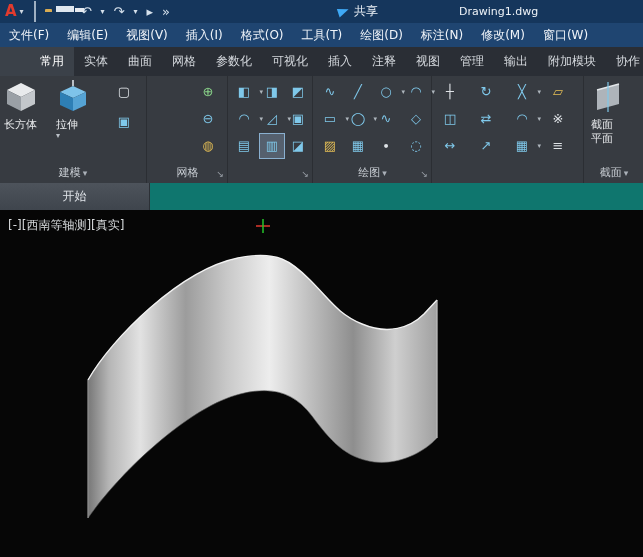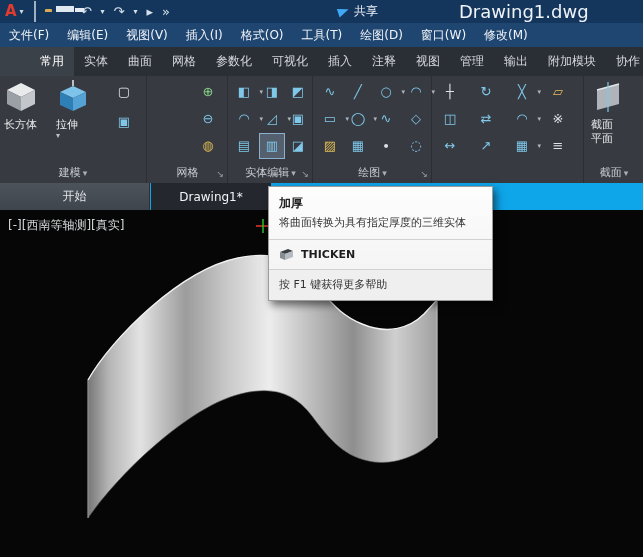--- a/index.html
+++ b/index.html
@@ -17,21 +17,21 @@
   .i-folder { width:15px; height:11px; background:#d8ab52; border-radius:1px; position:relative; margin-top:3px; }
   .i-folder:before { content:""; position:absolute; top:-3px; left:0; width:7px; height:3px; background:#d8ab52; border-radius:1px 1px 0 0; }
   .i-save { width:13px; height:13px; background:#8fa3b8; position:relative; }
   .i-save:after { content:""; position:absolute; left:2px; bottom:0; width:9px; height:6px; background:#dfe7ef; }
   .i-printer { width:15px; height:8px; background:#aebbc9; margin-top:5px; position:relative; }
   .i-printer:before { content:""; position:absolute; top:-4px; left:3px; width:9px; height:4px; background:#e6ebf1; }
   .qt { color:#d6e1ec; font-size:13px; line-height:20px; }
   .share { position:absolute; left:338px; top:0; height:23px; display:flex; align-items:center; gap:5px; }
   .plane { width:0; height:0; border-left:11px solid #3fa9f5; border-top:4px solid transparent; border-bottom:5px solid transparent; transform:rotate(-18deg); }
   .share-label { color:#eef3f8; font-size:12px; }
-  .doc-title { position:absolute; left:459px; top:0; height:23px; line-height:23px; color:#eef3f8; font-size:18px; }
+  .doc-title { position:absolute; left:459px; top:0; height:23px; line-height:23px; color:#eef3f8; font-size:11px; }
 
   
   .menubar { position:absolute; top:23px; left:0; width:100%; height:24px; background:#1f4571; display:flex; align-items:center; overflow:hidden; }
   .menu-item { color:#f0f4f9; font-size:12px; padding:0 9px; height:24px; line-height:24px; white-space:nowrap; }
 
   
   .tabrow { position:absolute; top:47px; left:0; width:100%; height:29px; background:#2a2e35; display:flex; align-items:flex-end; overflow:hidden; }
   .rtab { color:#d4d8dd; font-size:12px; padding:0 10px; height:29px; line-height:29px; white-space:nowrap; }
   .rtab.active { background:#3b4149; color:#ffffff;padding-left:40px; }
 
@@ -45,21 +45,21 @@
   .big-label { display:block; font-size:11px; color:#e8eaec; line-height:14px; }
   .big-caret { display:block; font-size:8px; color:#b9bfc6; line-height:8px; }
   .mini { position:absolute; width:24px; height:24px; text-align:center; line-height:24px; font-size:13px; color:#7fc8ea; }
   .mini .mc { position:absolute; right:-7px; top:8px; font-size:7px; color:#aeb6bd; line-height:8px; }
   .mini.gold { color:#e3bd55; }
   .mini.green { color:#8ad48a; }
   .mini.white { color:#dfe3e7; }
   .mini.hovered { background:#55606e; outline:1px solid #8ab0d0; }
 
   
-  .filetabs { position:absolute; top:183px; left:0; width:100%; height:27px; background:#0ea5e9; }
+  .filetabs { position:absolute; top:183px; left:0; width:100%; height:27px; background:#0f766e; }
   .tab-start { position:absolute; left:0; top:0; width:150px; height:27px; background:linear-gradient(#4d535b,#3f454d); border-right:1px solid #2c3036; color:#dfe3e8; font-size:12px; display:flex; align-items:center; justify-content:center; }
   .tab-drawing { position:absolute; left:151px; top:0; width:120px; height:27px; background:#24282e; color:#f2f4f7; font-size:12px; display:flex; align-items:center; justify-content:center; }
 
   
   .canvas { position:absolute; top:210px; left:0; width:643px; height:347px; background:#060606; }
   .vp-label { position:absolute; top:7px; left:8px; font-size:12px; color:#d5d8da; }
 
   
   .tooltip { position:absolute; top:186px; left:268px; width:225px; background:linear-gradient(#fdfdfd,#f1f1f1); border:1px solid #9b9b9b; box-shadow:3px 4px 8px rgba(0,0,0,0.55); z-index:50; }
   .tt-title { font-size:12px; font-weight:bold; color:#1e1e1e; padding:8px 10px 3px 10px; }
@@ -100,22 +100,23 @@
   </div>
 
   <div class="menubar">
     <span class="menu-item">文件(F)</span>
     <span class="menu-item">编辑(E)</span>
     <span class="menu-item">视图(V)</span>
     <span class="menu-item">插入(I)</span>
     <span class="menu-item">格式(O)</span>
     <span class="menu-item">工具(T)</span>
     <span class="menu-item">绘图(D)</span>
+    <span class="menu-item">标注(N)</span>
+    <span class="menu-item">修改(M)</span>
     <span class="menu-item">窗口(W)</span>
-    <span class="menu-item">修改(M)</span>
   </div>
 
   <div class="tabrow">
     <span class="rtab active">常用</span>
     <span class="rtab">实体</span>
     <span class="rtab">曲面</span>
     <span class="rtab">网格</span>
     <span class="rtab">参数化</span>
     <span class="rtab">可视化</span>
     <span class="rtab">插入</span>
@@ -164,21 +165,20 @@
     <div class="panel" style="left:229px; width:84px;">
       <span class="mini" style="left:3px; top:4px;"><span>◧</span><span class="mc">▾</span></span>
       <span class="mini" style="left:31px; top:4px;"><span>◨</span></span>
       <span class="mini" style="left:57px; top:4px;"><span>◩</span></span>
       <span class="mini" style="left:3px; top:31px;"><span>◠</span><span class="mc">▾</span></span>
       <span class="mini" style="left:31px; top:31px;"><span>◿</span><span class="mc">▾</span></span>
       <span class="mini" style="left:57px; top:31px;"><span>▣</span></span>
       <span class="mini" style="left:3px; top:58px;"><span>▤</span></span>
       <span class="mini hovered" style="left:31px; top:58px;"><span>▥</span></span>
       <span class="mini" style="left:57px; top:58px;"><span>◪</span></span>
-      <div class="panel-label"><span>实体编辑</span><span class="pl-caret">▾</span></div>
       <span class="launcher">↘</span>
     </div>
 
     <div class="panel" style="left:314px; width:118px;">
       <span class="mini" style="left:4px; top:4px;"><span>∿</span></span>
       <span class="mini" style="left:32px; top:4px;"><span>╱</span></span>
       <span class="mini" style="left:60px; top:4px;"><span>○</span><span class="mc">▾</span></span>
       <span class="mini" style="left:90px; top:4px;"><span>◠</span><span class="mc">▾</span></span>
       <span class="mini" style="left:4px; top:31px;"><span>▭</span><span class="mc">▾</span></span>
       <span class="mini" style="left:32px; top:31px;"><span>◯</span><span class="mc">▾</span></span>
@@ -218,23 +218,20 @@
         <span class="big-label">平面</span>
       </div>
       <div class="panel-label"><span>截面</span><span class="pl-caret">▾</span></div>
     </div>
 
   </div>
 
   <div class="filetabs">
     <div class="tab-start">
         <span>开始</span>
-      </div>
-    <div class="tab-drawing">
-        <span>Drawing1*</span>
       </div>
   </div>
 
   <div class="canvas">
     <span class="vp-label">[-][西南等轴测][真实]</span>
     <svg width="643" height="347" viewBox="0 0 643 347">
       <defs>
         <linearGradient id="wallg" x1="0" y1="0" x2="1" y2="0">
           <stop offset="0" stop-color="#777777"></stop>
           <stop offset="0.06" stop-color="#b5b5b5"></stop>
@@ -270,29 +267,14 @@
                C 112 128, 180 60, 238 48
                C 278 40, 292 52, 310 70
                C 330 90, 338 104, 362 114
                C 388 125, 410 118, 424 104
                L 437 90" fill="none" stroke="#f2f2f2" stroke-width="1.4"></path>
       <line x1="437" y1="90" x2="437" y2="228" stroke="#d6d6d6" stroke-width="1"></line>
       <line x1="88" y1="170" x2="88" y2="308" stroke="#9a9a9a" stroke-width="1"></line>
     </svg>
   </div>
 
-  <div class="tooltip">
-    <div class="tt-title">加厚</div>
-    <div class="tt-desc">将曲面转换为具有指定厚度的三维实体</div>
-    <div class="tt-div"></div>
-    <div class="tt-cmd">
-      <svg width="15" height="15" viewBox="0 0 15 15">
-        <polygon points="1,5 9,2 14,4 6,7" fill="#3a3f45"></polygon>
-        <polygon points="1,5 6,7 6,13 1,11" fill="#868d95"></polygon>
-        <polygon points="14,4 6,7 6,13 14,10" fill="#b5bac0"></polygon>
-      </svg>
-      <span class="tt-cmd-label">THICKEN</span>
-    </div>
-    <div class="tt-div"></div>
-    <div class="tt-help">按 F1 键获得更多帮助</div>
-  </div>
 
 </div>
 
 </body></html>

